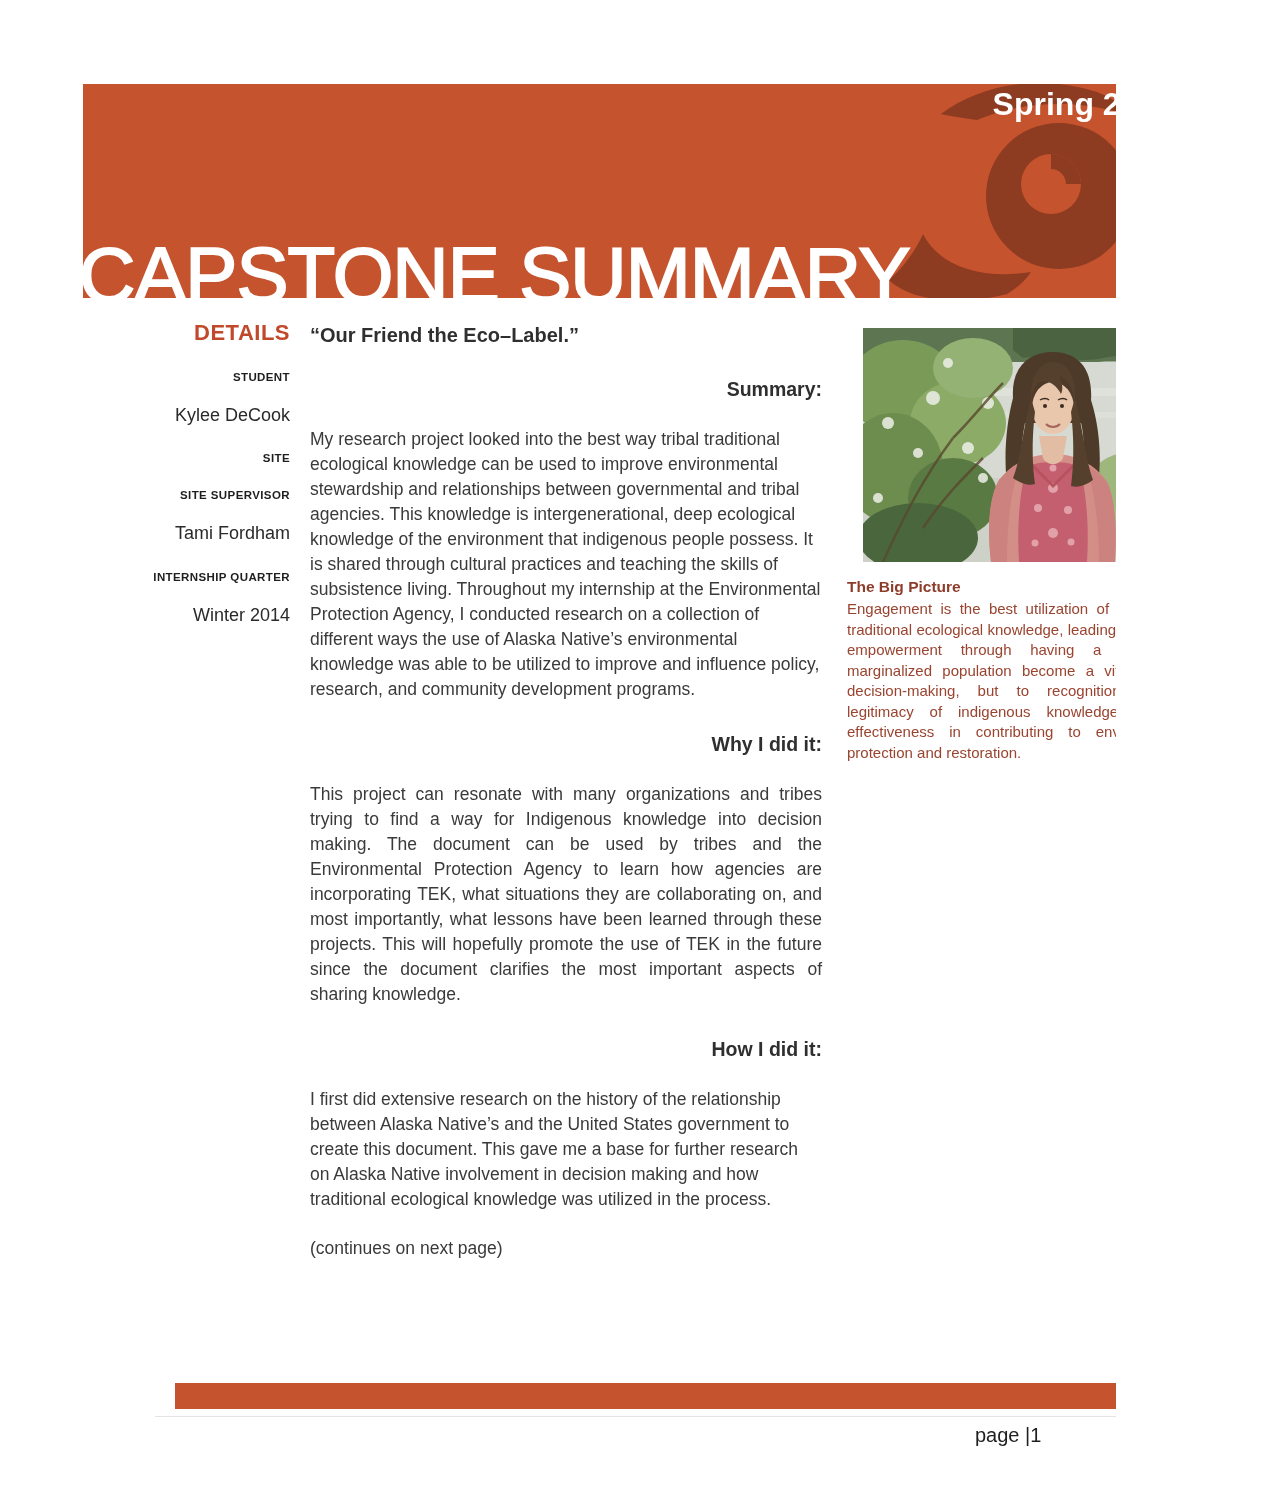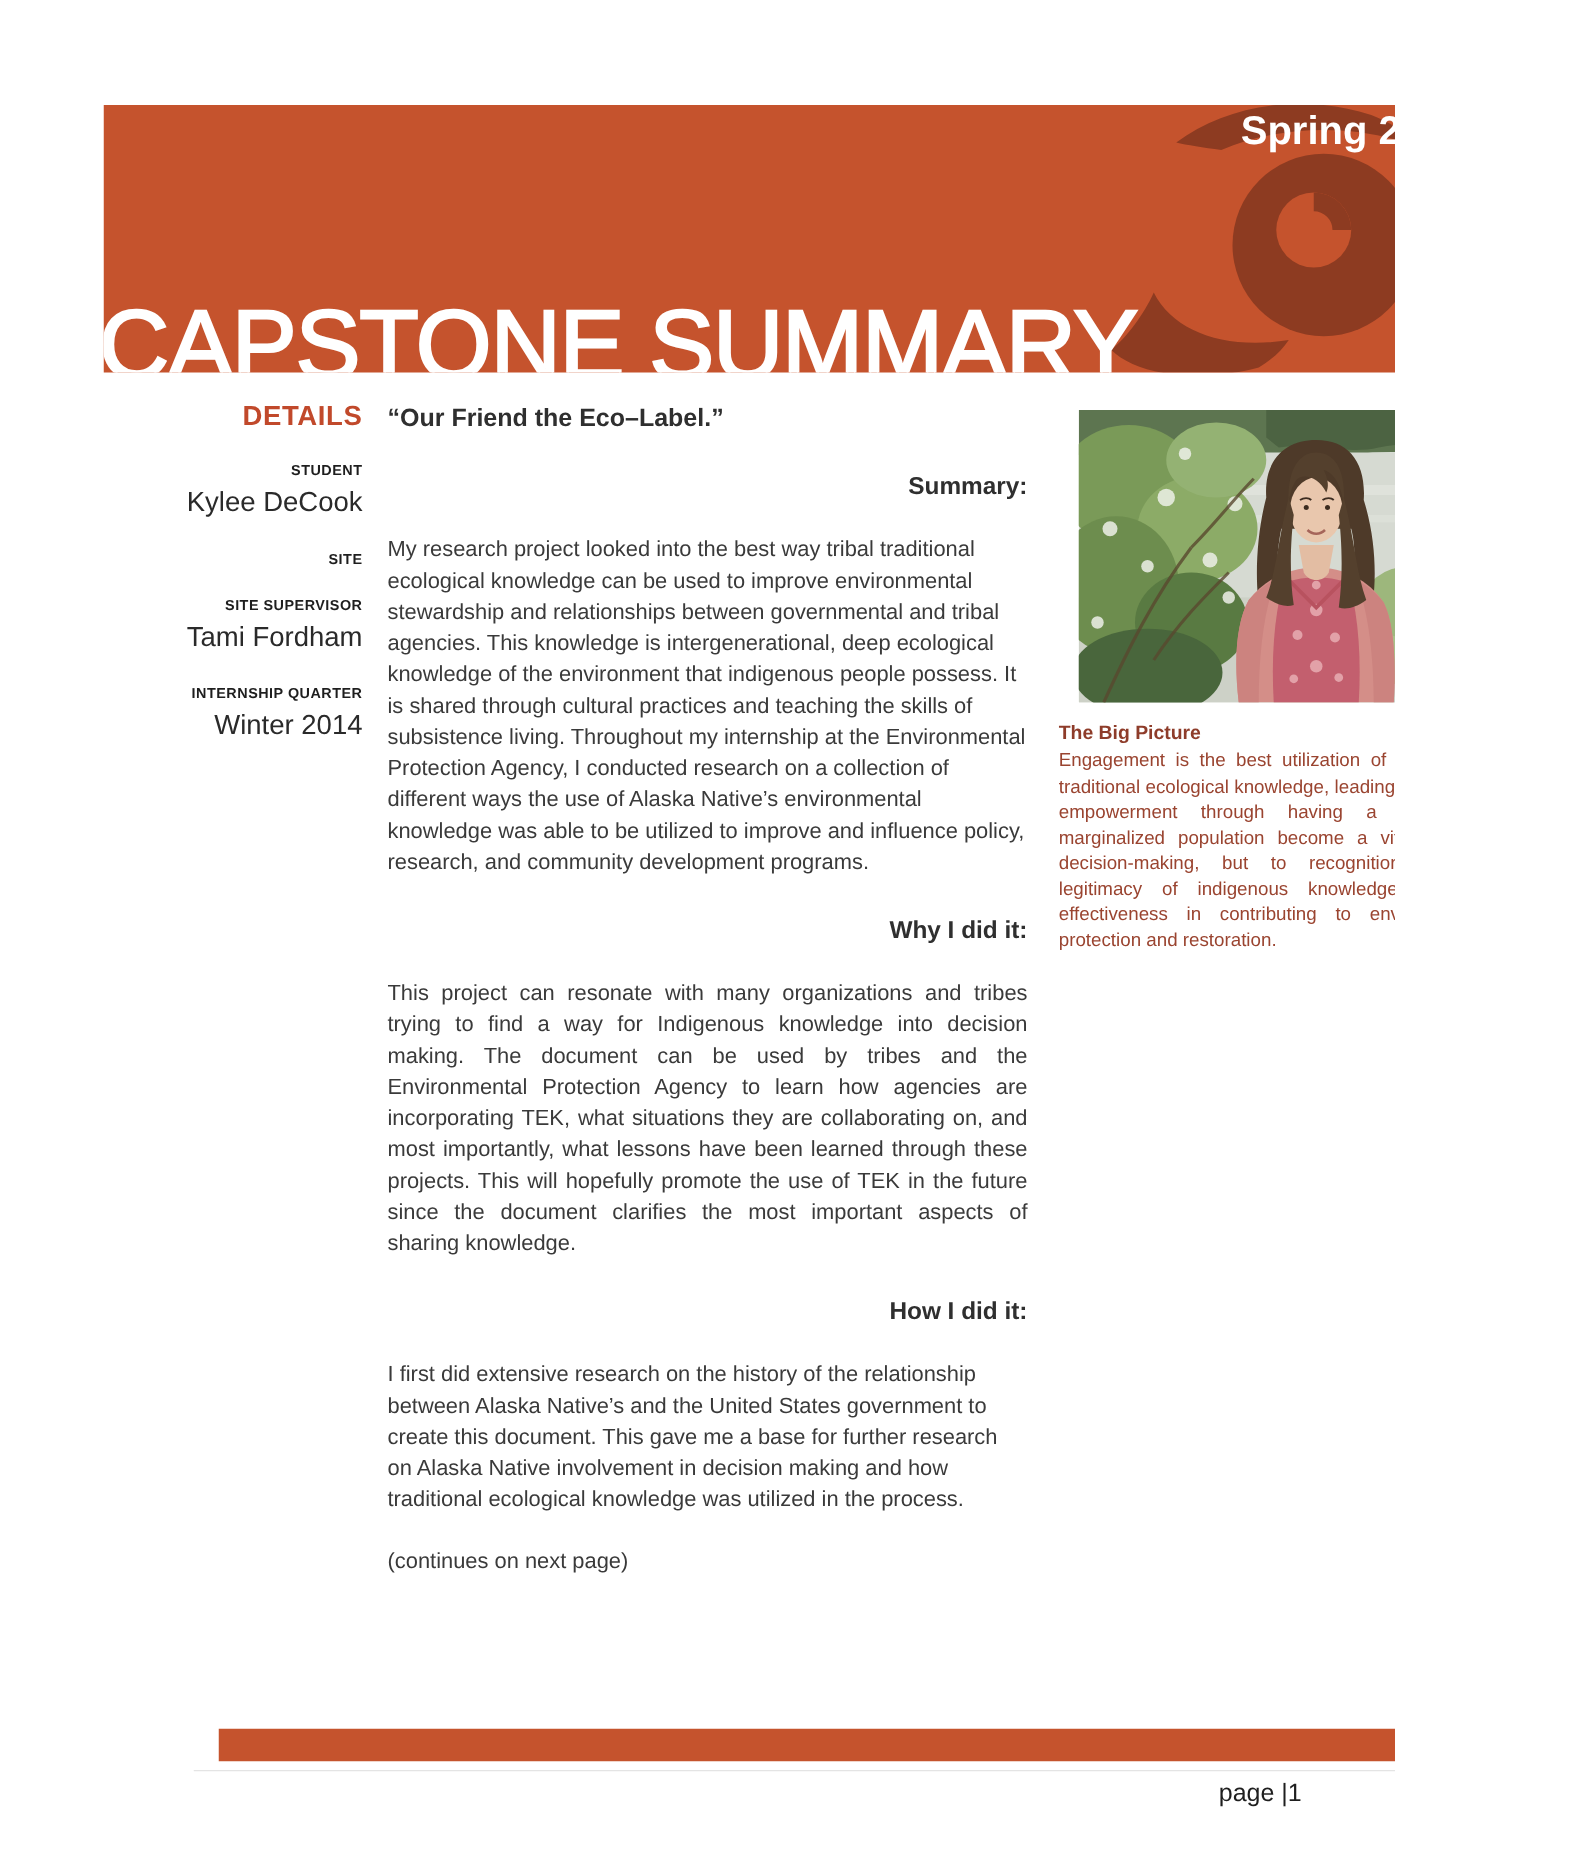--- a/index.html
+++ b/index.html
@@ -23,21 +23,21 @@
     letter-spacing:-1px;-webkit-text-stroke:2px #ffffff;
   }
   
   .details{position:absolute;left:90px;top:320px;width:200px;text-align:right;}
   .details-heading{
     color:var(--details-heading,#C1492B);font-size:22px;font-weight:700;
     letter-spacing:0.5px;margin:0;
   }
   .field{margin-top:25px;}
   .field-label{font-size:11.5px;font-weight:700;letter-spacing:0.4px;color:#1e1e1e;}
-  .field-value{font-size:22px;color:#2a2a2a;line-height:1.3;margin-top:5px;}
+  .field-value{font-size:18px;color:#2a2a2a;line-height:1.3;margin-top:21px;}
   .field-note{font-size:13.5px;font-style:italic;color:#3f3f3f;line-height:1.25;margin-top:2px;}
   
   .article{position:absolute;left:310px;top:320px;width:512px;}
   .article-title{margin:4px 0 0;font-size:20px;font-weight:700;color:#2f2f2f;}
   .section-heading{margin:31px 0 0;font-size:19.5px;font-weight:700;color:#2f2f2f;text-align:right;}
   .section-body{margin:26px 0 0;font-size:17.5px;line-height:25px;color:#3a3a3a;}
   .justified{text-align:justify;}
   .continuation{margin:26px 0 0;font-size:17.5px;color:#3a3a3a;}
   
   .aside{position:absolute;left:847px;top:328px;width:343px;}

